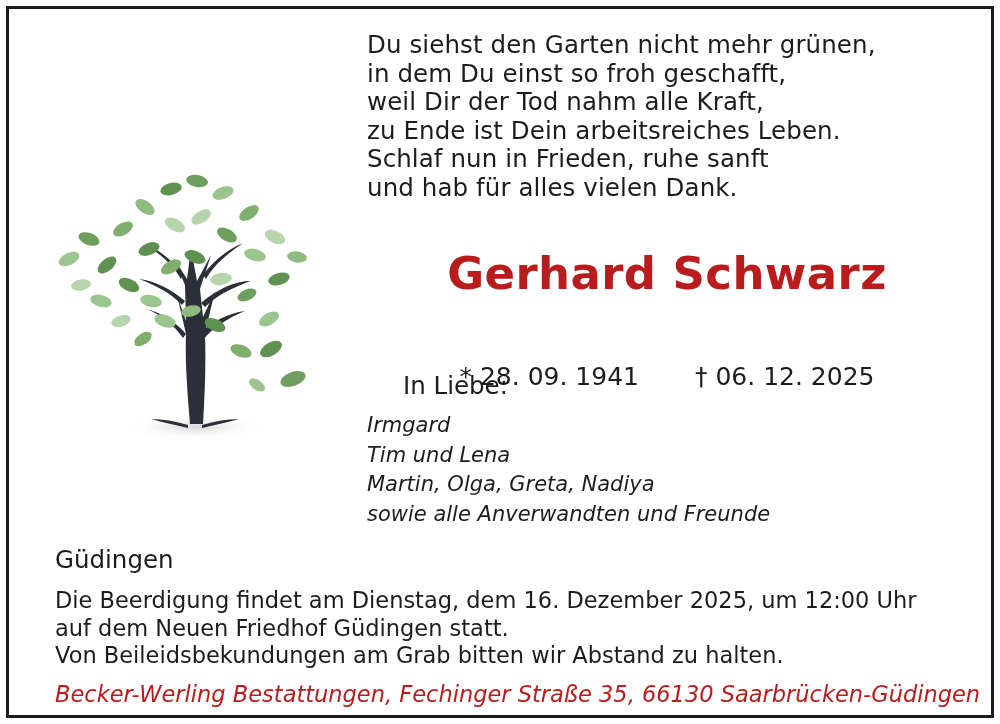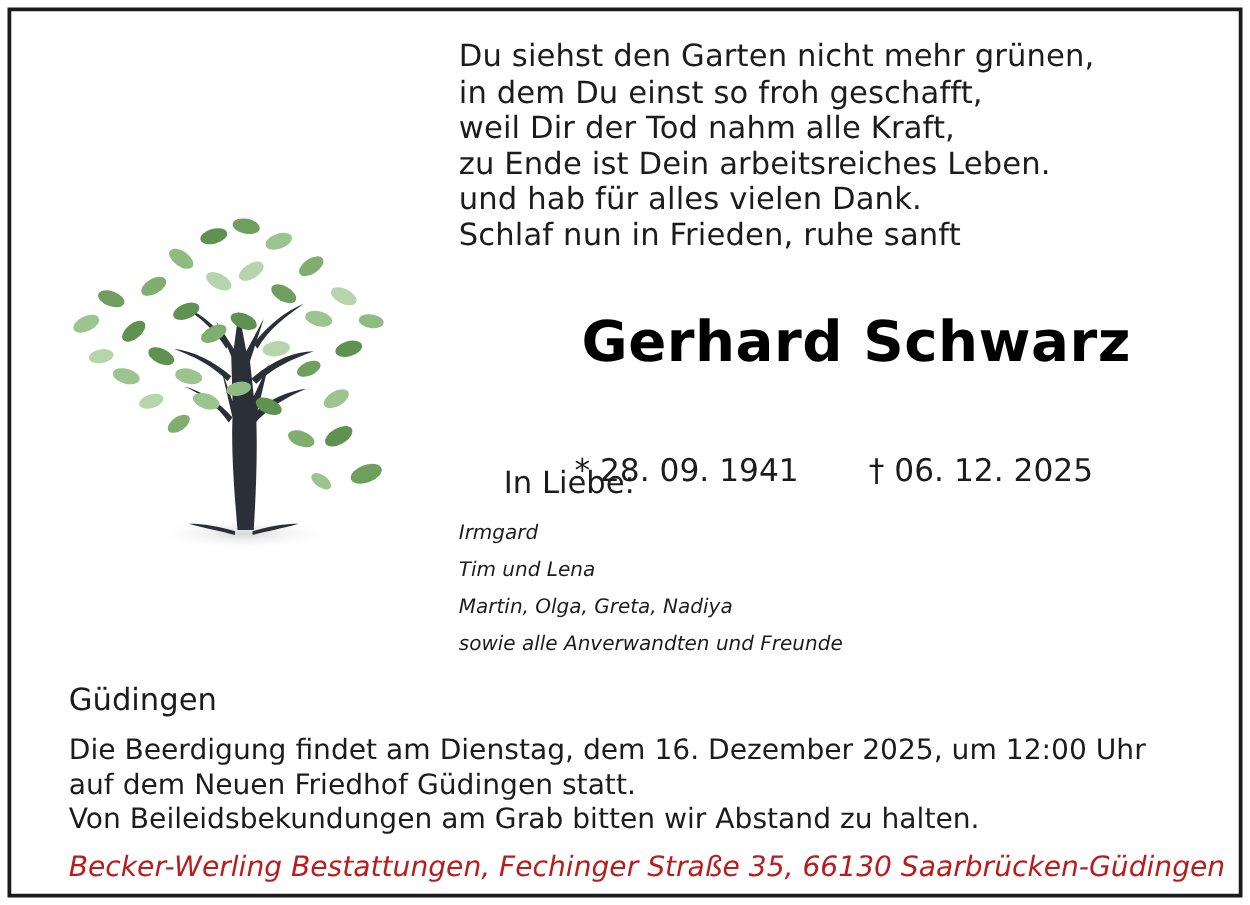--- a/index.html
+++ b/index.html
@@ -51,27 +51,27 @@
     line-height: 28.6px;
     color: #1c1c1c;
     letter-spacing: 0.1px;
   }
   .poem div {
     white-space: pre;
   }
   
   .name {
     position: absolute;
-    left: 376px;
+    left: 358px;
     top: 238px;
     width: 600px;
     text-align: center;
     font-size: 45px;
     font-weight: bold;
-    color: #000000;
+    color: #b91c1c;
     letter-spacing: 0.4px;
   }
   
   .dates {
     position: absolute;
     left: 358px;
     top: 305px;
     width: 600px;
     display: flex;
     justify-content: center;
@@ -90,21 +90,21 @@
     top: 362px;
     font-size: 24.5px;
     color: #1c1c1c;
     margin-left: 36px;
   }
   .mourners {
     position: absolute;
     left: 358px;
     top: 402px;
     width: 610px;
-    font-size: 16px;
+    font-size: 21px;
     line-height: 29.5px;
     font-style: italic;
     color: #1c1c1c;
   }
   .mourners div {
     white-space: pre;
   }
   
   .place {
     position: absolute;
@@ -206,22 +206,22 @@
           <ellipse cx="232" cy="296" rx="9" ry="5" fill="#9bc48e" transform="rotate(35 232 296)"></ellipse>
         </g>
       </svg>
     </div>
 
     <div class="poem">
       <div>Du siehst den Garten nicht mehr grünen,</div>
       <div>in dem Du einst so froh geschafft,</div>
       <div>weil Dir der Tod nahm alle Kraft,</div>
       <div>zu Ende ist Dein arbeitsreiches Leben.</div>
+      <div>Schlaf nun in Frieden, ruhe sanft</div>
       <div>und hab für alles vielen Dank.</div>
-      <div>Schlaf nun in Frieden, ruhe sanft</div>
     </div>
 
     <div class="name">Gerhard Schwarz</div>
 
     <div class="dates">
       <span class="date-item">* 28. 09. 1941</span>
       <span class="date-item">† 06. 12. 2025</span>
     </div>
 
     <div class="in-liebe">In Liebe:</div>

